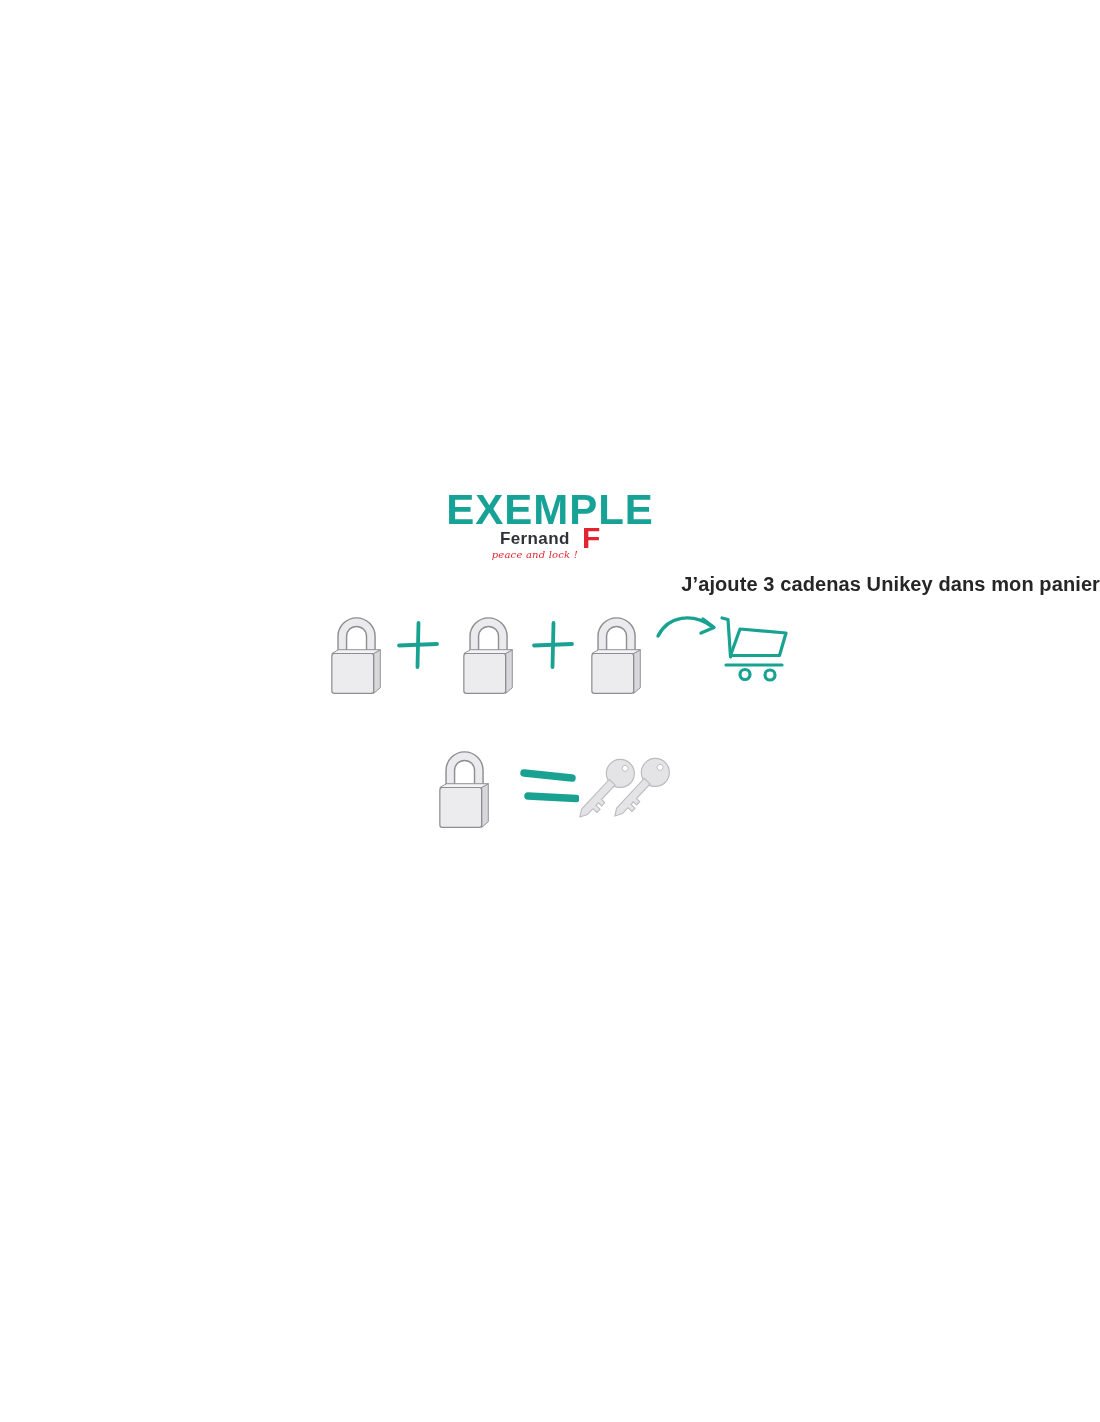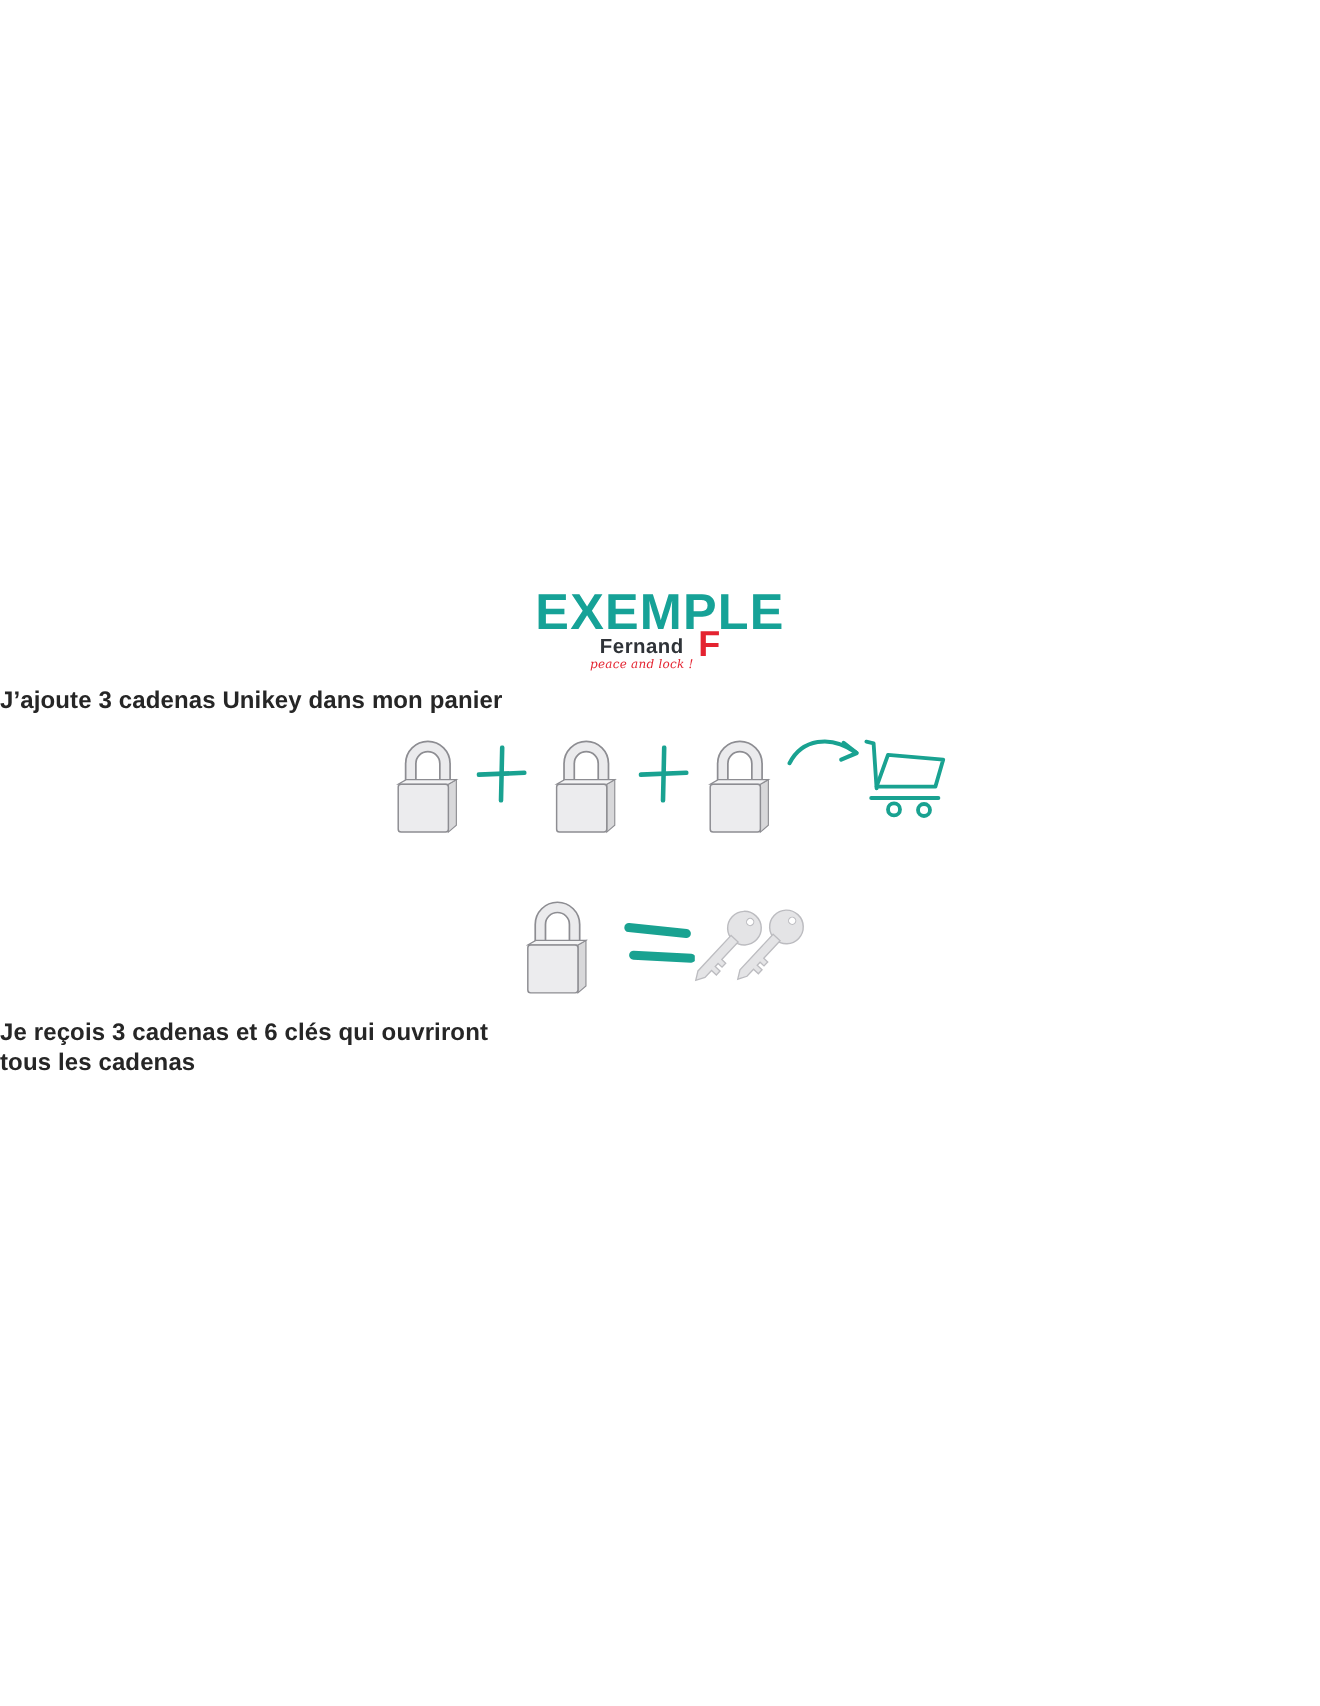--- a/index.html
+++ b/index.html
@@ -48,21 +48,21 @@
   }
   .brand-f {
     font-size: 30px; font-weight: bold; color: #e42330;
     line-height: 0.85; margin-left: 4px; position: relative; top: -1px;
   }
 
   
   .caption {
     position: absolute; left: 0; width: 100%;
     margin: 0;
-    text-align: left;
+    text-align: right;
     font-size: 20px;
     font-weight: bold;
     color: #262626;
     letter-spacing: 0.1px;
     line-height: 1.27;
   }
   .cap1 { top: 572px; }
   .cap2 { top: 706px; }
   .cap3 { top: 849px; }
 
@@ -167,18 +167,14 @@
     </svg>
 
     <svg class="icon i-key1" width="44" height="78" viewBox="0 0 44 78">
         <use href="#keyshape"></use>
       </svg>
     <svg class="icon i-key2" width="44" height="78" viewBox="0 0 44 78">
         <use href="#keyshape"></use>
       </svg>
   </div>
 
-  <p class="caption cap3">
-    <span>Je reçois 3 cadenas et 6 clés qui ouvriront</span><br>
-    <span>tous les cadenas</span>
-  </p>
 
 </div>
 
 </body></html>

